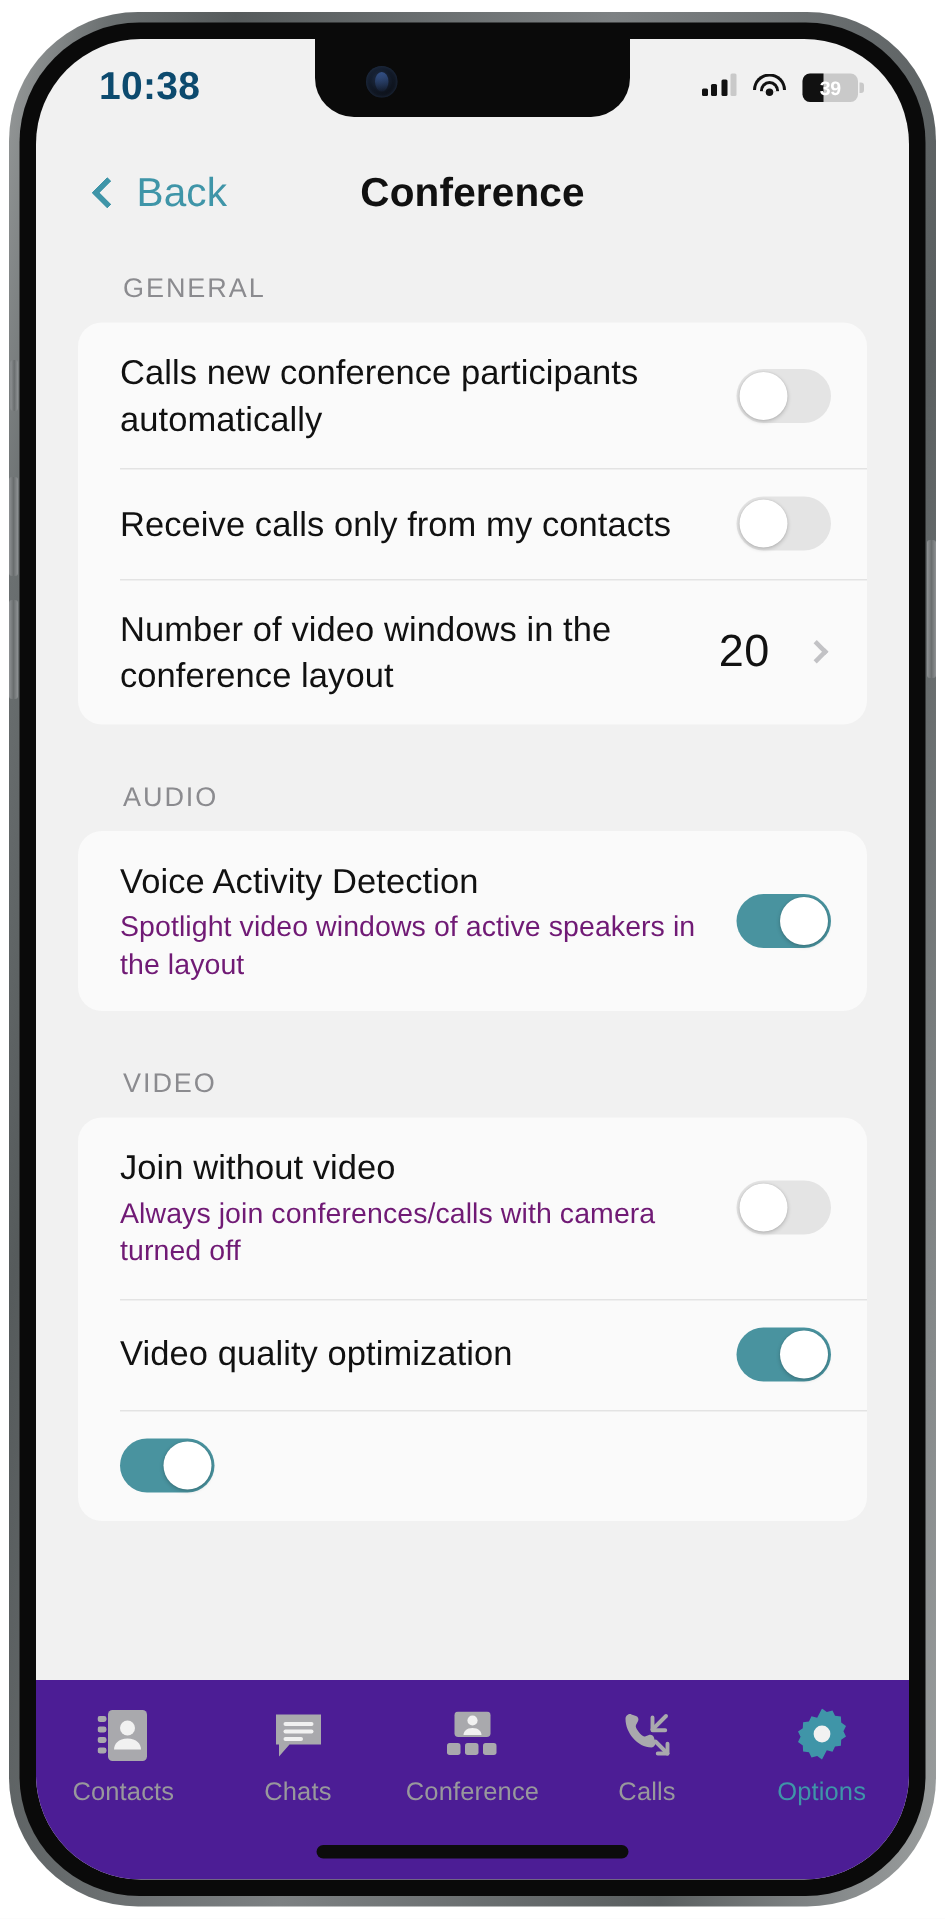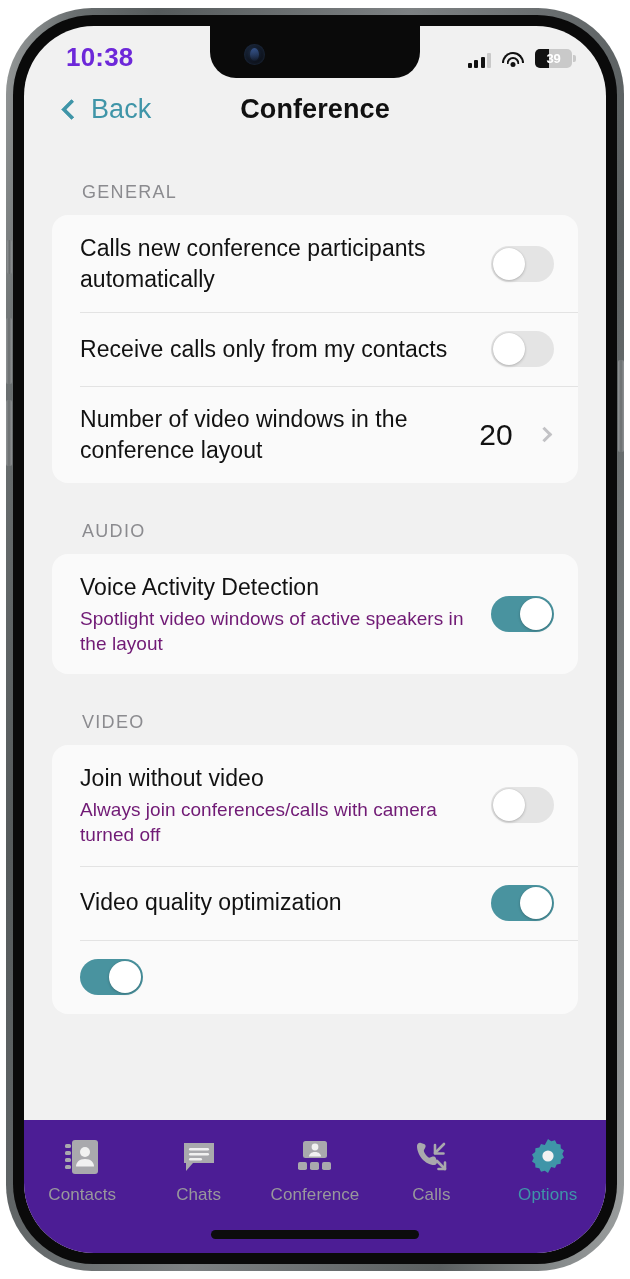--- a/index.html
+++ b/index.html
@@ -60,22 +60,22 @@
     width:9px; height:13px; border-radius:50%;
     background:linear-gradient(180deg,rgba(60,95,160,.75),rgba(30,50,90,.15));
   }
 
   
   #status-bar{
     position:absolute; top:0; left:0; right:0; height:58px;
     display:flex; align-items:center; justify-content:space-between;
     padding:0 34px 0 42px; z-index:30;
   }
-  #status-time{ font-size:26px; font-weight:700; color:#6d28d9; letter-spacing:.2px; margin-top:4px; }
-  #status-right{ display:flex; align-items:flex-end; gap:11px; margin-top:6px; }
+  #status-time{ font-size:26px; font-weight:700; color:#0c4a6e; letter-spacing:.2px; margin-top:4px; }
+  #status-right{ display:flex; align-items:flex-start; gap:11px; margin-top:6px; }
 
   .cell-bars{ display:flex; align-items:flex-end; gap:2.5px; height:15px; }
   .cell-bars i{ display:block; width:4px; background:#111; border-radius:1px; }
   .cell-bars i:nth-child(1){ height:5px; }
   .cell-bars i:nth-child(2){ height:8px; }
   .cell-bars i:nth-child(3){ height:11px; }
   .cell-bars i:nth-child(4){ height:15px; background:#c9c9c9; }
 
   .wifi-icon{ position:relative; width:22px; height:16px; }
   .wifi-icon span{ position:absolute; left:50%; transform:translateX(-50%); border:2.4px solid #111; border-bottom:none; border-radius:50% 50% 0 0 / 100% 100% 0 0; }
@@ -83,22 +83,22 @@
   .wifi-icon span.b{ width:13px; height:7px; top:5px; }
   .wifi-icon span.c{ width:5px; height:5px; top:10px; border-radius:50%; background:#111; border:none; }
 
   .battery{ position:relative; width:37px; height:19px; border-radius:5px; background:#c9c9c9; display:flex; align-items:center; }
   .battery .fill{ position:absolute; left:0; top:0; bottom:0; width:17px; background:#111; border-radius:5px 0 0 5px; }
   .battery .pct{ position:relative; z-index:2; width:100%; text-align:center; font-size:13px; font-weight:700; color:#fff; line-height:19px; letter-spacing:-.3px; }
   .battery::after{ content:""; position:absolute; right:-4px; top:6px; width:3px; height:7px; background:#c9c9c9; border-radius:0 2px 2px 0; }
 
   
   #nav-bar{
-    position:absolute; top:68px; left:0; right:0; height:60px;
-    display:flex; align-items:flex-start; z-index:20;
+    position:absolute; top:58px; left:0; right:0; height:60px;
+    display:flex; align-items:flex-end; z-index:20;
   }
   #back-button{
     position:absolute; left:40px; display:flex; align-items:center; gap:12px;
     cursor:pointer; background:none; border:none;
   }
   #back-chevron{ width:15px; height:15px; border-left:4.5px solid #3f95a8; border-bottom:4.5px solid #3f95a8; transform:rotate(45deg); border-radius:1px; }
   #back-label{ font-size:27px; color:#3f95a8; letter-spacing:.1px; }
   #page-title{ width:100%; text-align:center; font-size:27px; font-weight:700; color:#111; letter-spacing:.1px; }
 
   

